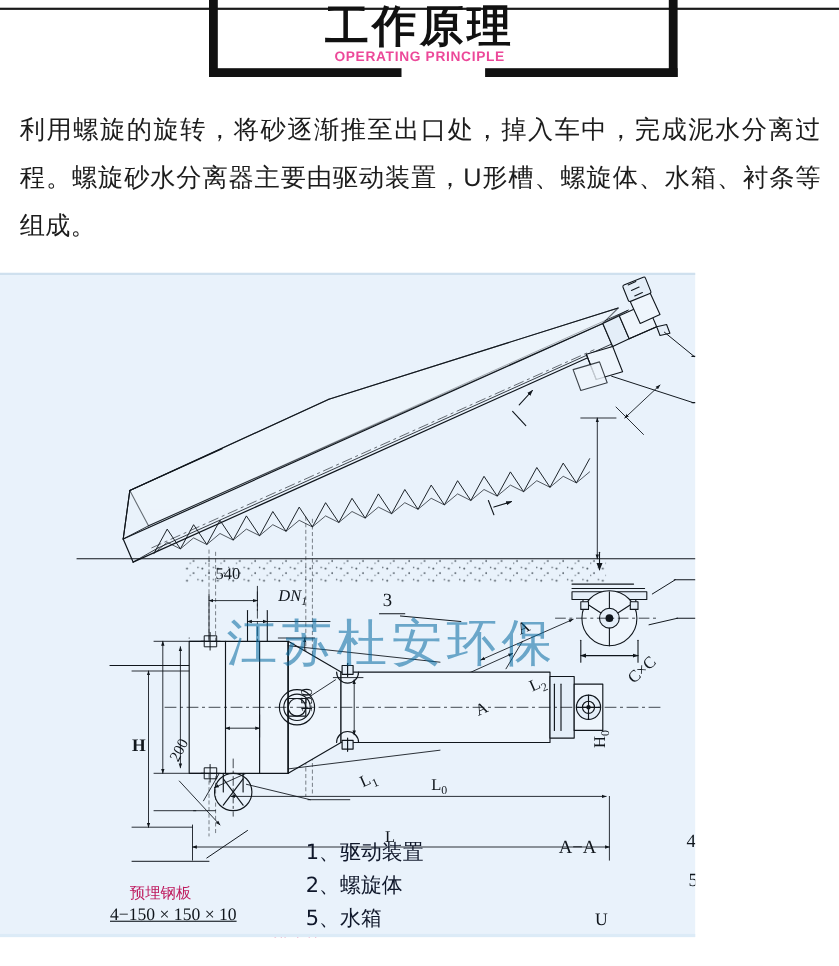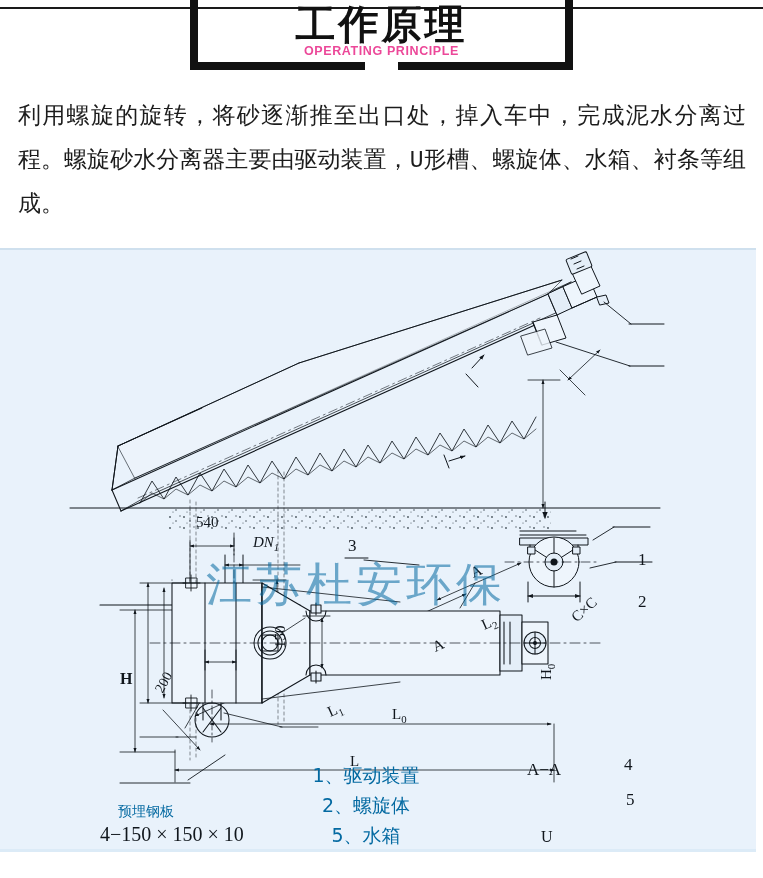--- a/index.html
+++ b/index.html
@@ -7,72 +7,71 @@
     width:763px;height:878px;
     background:#ffffff;
     font-family:"Liberation Sans","DejaVu Sans",sans-serif;
     overflow:hidden;
     position:relative;
   }
   #page{position:relative;width:763px;height:878px;overflow:hidden;background:#fff;}
 
   
   .top-rule{position:absolute;left:0;top:7px;width:763px;height:2px;background:#1a1a1a;}
-  .title-frame{position:absolute;left:190px;top:0px;width:383px;height:70px;}
+  .title-frame{position:absolute;left:190px;top:0px;width:426px;height:70px;}
   .tf-left{position:absolute;left:0;top:0;width:8px;height:70px;background:#111;}
   .tf-right{position:absolute;right:0;top:0;width:8px;height:70px;background:#111;}
   .tf-bottom-l{position:absolute;left:0;bottom:0;width:175px;height:8px;background:#111;}
   .tf-bottom-r{position:absolute;right:0;bottom:0;width:175px;height:8px;background:#111;}
   .title-cn{
     position:absolute;left:0;top:2px;width:383px;text-align:center;
     font-size:40px;font-weight:bold;color:#111;letter-spacing:3px;
     font-family:"DejaVu Sans","Liberation Sans",sans-serif;line-height:44px;
   }
   .title-en{
     position:absolute;left:0;top:44px;width:383px;text-align:center;
     font-size:12.5px;font-weight:bold;color:#ec4899;letter-spacing:.6px;
   }
 
   
   .intro{
     position:absolute;left:18px;top:95px;width:728px;
     font-size:23px;line-height:44px;color:#1c1c1c;
-    font-family:Liberation Mono, monospace;
+    font-family:Liberation Sans, sans-serif;
     text-align:justify;
   }
 
   
   .panel{
-    position:absolute;left:0;top:248px;width:756px;height:602px;
+    position:absolute;left:0;top:248px;width:632px;height:602px;
     background:#e9f2fb;
     border-top:2px solid #cfe0ee;
     overflow:hidden;
-    text-align:center;
   }
   .panel-bottom-fade{position:absolute;left:0;bottom:0;width:763px;height:3px;background:#dcebf7;}
   .drawing{position:absolute;left:0;top:0;width:763px;height:602px;}
 
   
   .watermark{
     position:absolute;left:206px;top:552px;
     font-size:46px;color:#0369a1;opacity:.55;
     letter-spacing:4px;font-family:"DejaVu Sans","Liberation Sans",sans-serif;
     white-space:nowrap;pointer-events:none;
   }
 
   
-  .legend{position:absolute;left:278px;top:758px;font-size:19px;color:#0369a1;
-    font-family:"DejaVu Sans","Liberation Sans",sans-serif;line-height:30px;margin-left:12px;}
+  .legend{position:absolute;left:278px;top:758px;font-size:19px;color:#0f172a;
+    font-family:"DejaVu Sans","Liberation Sans",sans-serif;line-height:30px;}
   .legend-col{display:inline-block;vertical-align:top;}
   .legend-col.c1{width:152px;}
   .legend-item{white-space:nowrap;}
 
   
   .lbl{position:absolute;font-family:"Liberation Serif","DejaVu Serif",serif;color:#10161c;white-space:nowrap;}
-  .lbl-cn{position:absolute;font-family:Liberation Serif, serif;color:#0369a1;white-space:nowrap;}
+  .lbl-cn{position:absolute;font-family:Liberation Serif, serif;color:#be185d;white-space:nowrap;}
   .rot90{transform:rotate(-90deg);transform-origin:left top;}
   .sub{font-size:.72em;vertical-align:sub;}
 </style>
 </head>
 <body>
 
 <div id="page">
 
   <div class="top-rule"></div>
 
@@ -461,25 +460,25 @@
 
     <div class="lbl" style="left:468px;top:316px;font-size:15px;transform:rotate(-24deg);transform-origin:left top;">A</div>
     <div class="lbl" style="left:430px;top:390px;font-size:15px;transform:rotate(-24deg);transform-origin:left top;">A</div>
 
     <div class="lbl" style="left:638px;top:300px;font-size:17px;">1</div>
     <div class="lbl" style="left:638px;top:342px;font-size:17px;">2</div>
     <div class="lbl" style="left:348px;top:286px;font-size:17px;">3</div>
     <div class="lbl" style="left:624px;top:505px;font-size:17px;">4</div>
     <div class="lbl" style="left:626px;top:540px;font-size:17px;">5</div>
 
-    <div class="lbl" style="left:527px;top:510px;font-size:17px;">A−A</div>
+    <div class="lbl" style="left:508px;top:510px;font-size:17px;">A−A</div>
     <div class="lbl" style="left:541px;top:578px;font-size:16px;">U</div>
 
     <div class="lbl-cn" style="left:118px;top:553px;font-size:14px;">预埋钢板</div>
-    <div class="lbl" style="left:100px;top:573px;font-size:20px;">4−150 × 150 × 10</div>
+    <div class="lbl" style="left:100px;top:573px;font-size:16px;text-decoration:underline;">4−150 × 150 × 10</div>
 
     <div class="lbl-cn" style="left:248px;top:600px;font-size:15px;">进水管</div>
 
     <div class="watermark" style="top:304px;">江苏杜安环保</div>
 
     <div class="legend" style="top:510px;">
       <div class="legend-col c1">
         <div class="legend-item">1、驱动装置</div>
         <div class="legend-item">2、螺旋体</div>
         <div class="legend-item">5、水箱</div>

